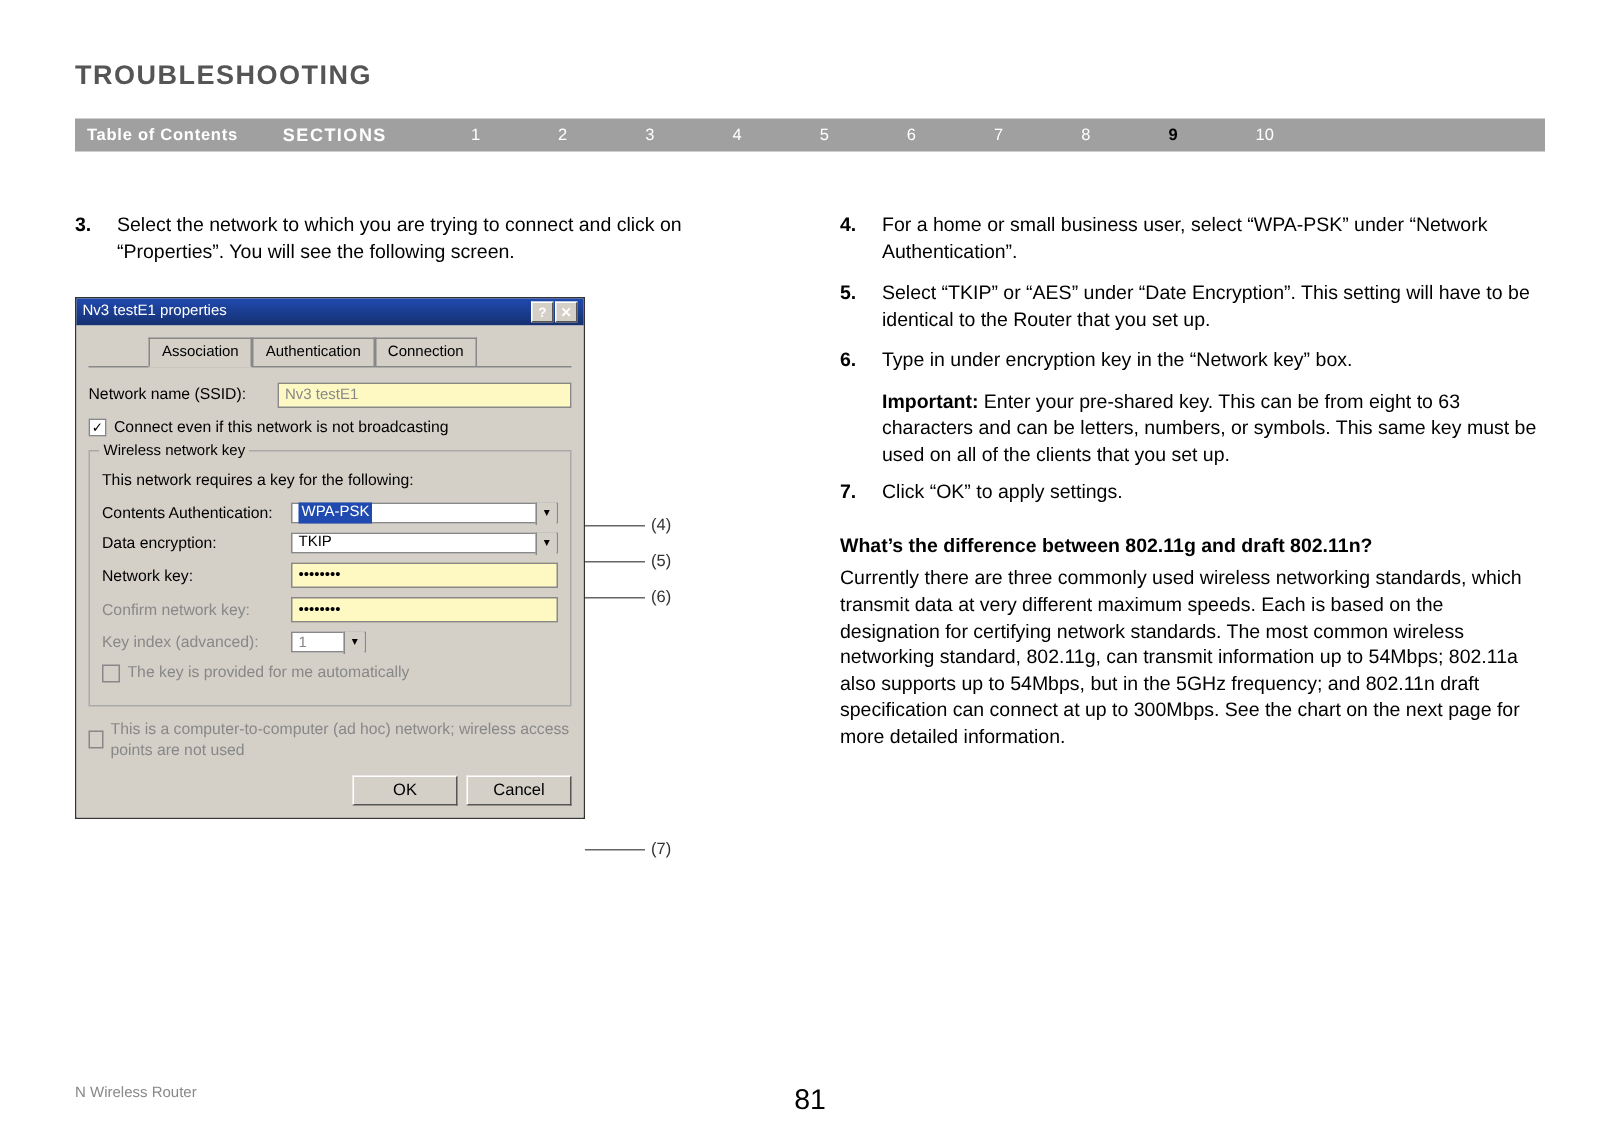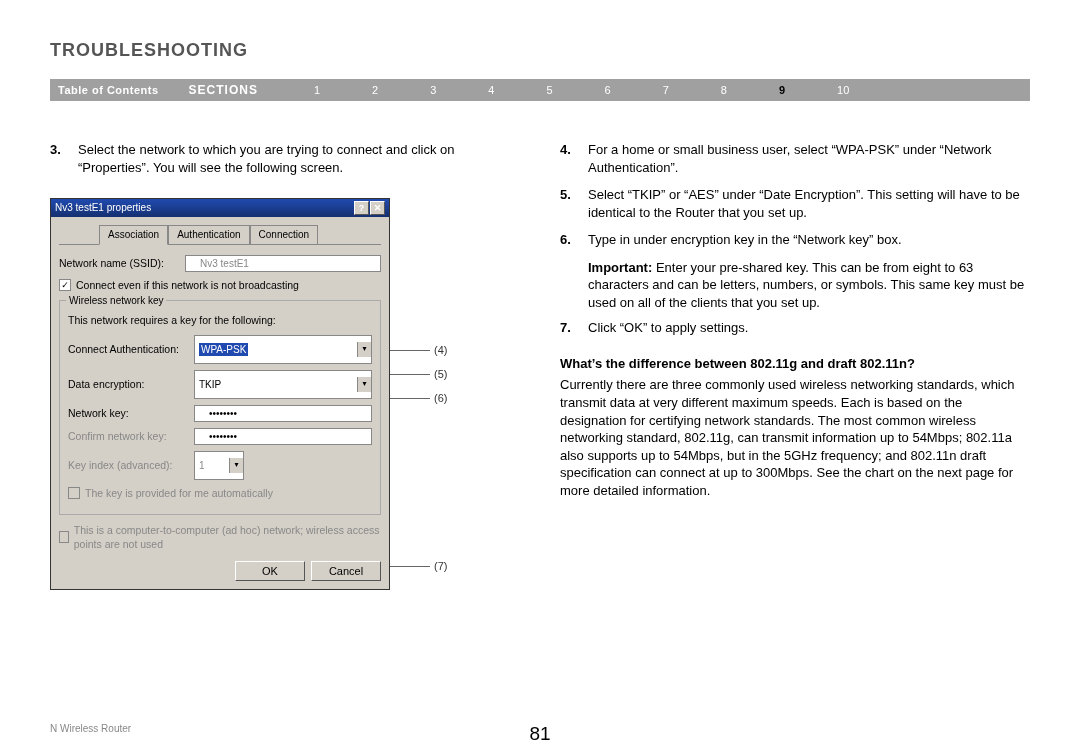--- a/index.html
+++ b/index.html
@@ -140,33 +140,33 @@
   .field-row {
     display: flex;
     align-items: center;
     margin: 6px 0;
     gap: 6px;
   }
   .field-row label { width: 120px; }
   .field-row label.disabled { color: #888; }
   .txtinput {
     flex: 1;
-    background: #ffffff;
+    background: #fef9c3;
     border: 1px solid #888;
-    padding: 1px 14px;
+    padding: 1px 4px;
     height: 17px;
     font-size: 10px;
   }
   .txtinput.disabled { color: #888; }
   .select {
     flex: 1;
     background: #fff;
     border: 1px solid #888;
     padding: 1px 0 1px 4px;
-    height: 29px;
+    height: 14px;
     font-size: 10px;
     display: flex;
     justify-content: space-between;
     align-items: center;
   }
   .select .arrow {
     width: 14px;
     height: 15px;
     background: #d4d0c8;
     border-left: 1px solid #888;
@@ -297,21 +297,21 @@
             <div class="checkbox-row">
               <div class="chk">✓</div>
               <span>Connect even if this network is not broadcasting</span>
             </div>
 
             <div class="group">
               <div class="group-title">Wireless network key</div>
               <div style="margin:4px 0 8px 0;">This network requires a key for the following:</div>
 
               <div class="field-row">
-                <label>Connect Authentication:</label>
+                <label>Contents Authentication:</label>
                 <div class="select hl">
                   <span class="sel-text">WPA-PSK</span>
                   <span class="arrow">▾</span>
                 </div>
               </div>
               <div class="field-row">
                 <label>Data encryption:</label>
                 <div class="select">
                   <span>TKIP</span>
                   <span class="arrow">▾</span>

